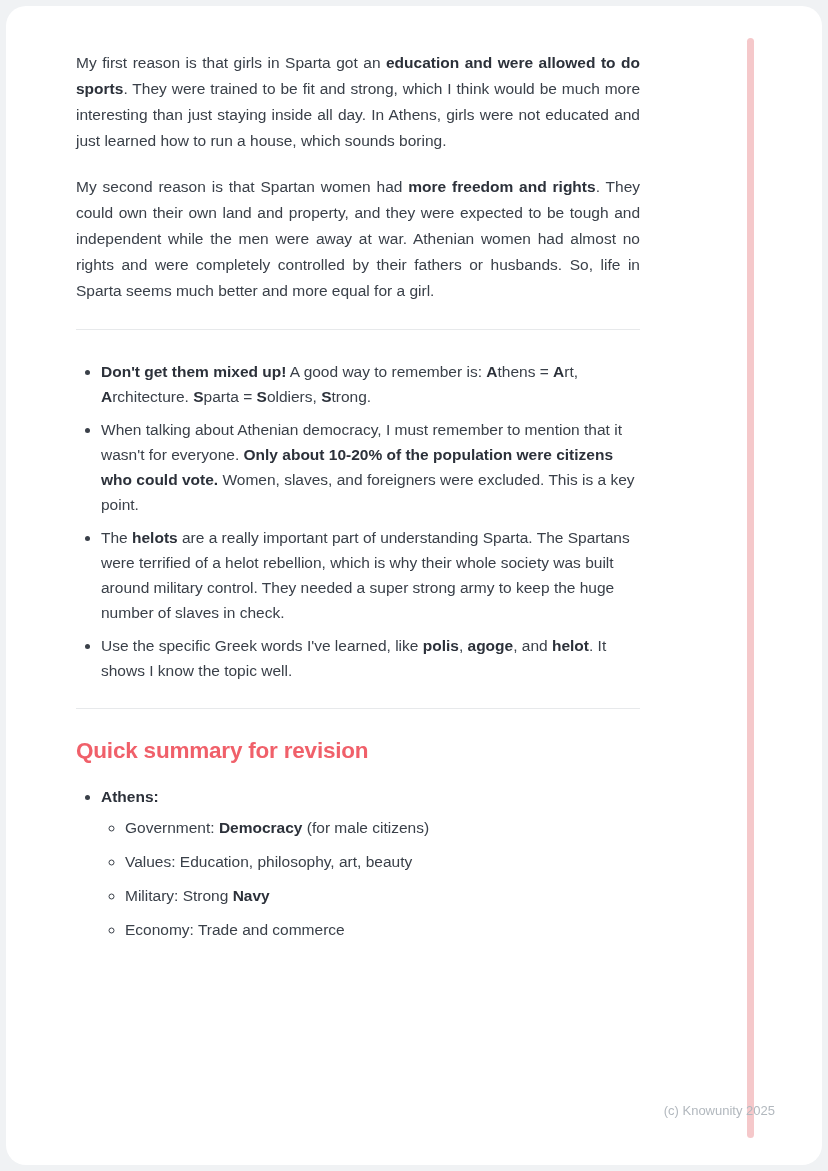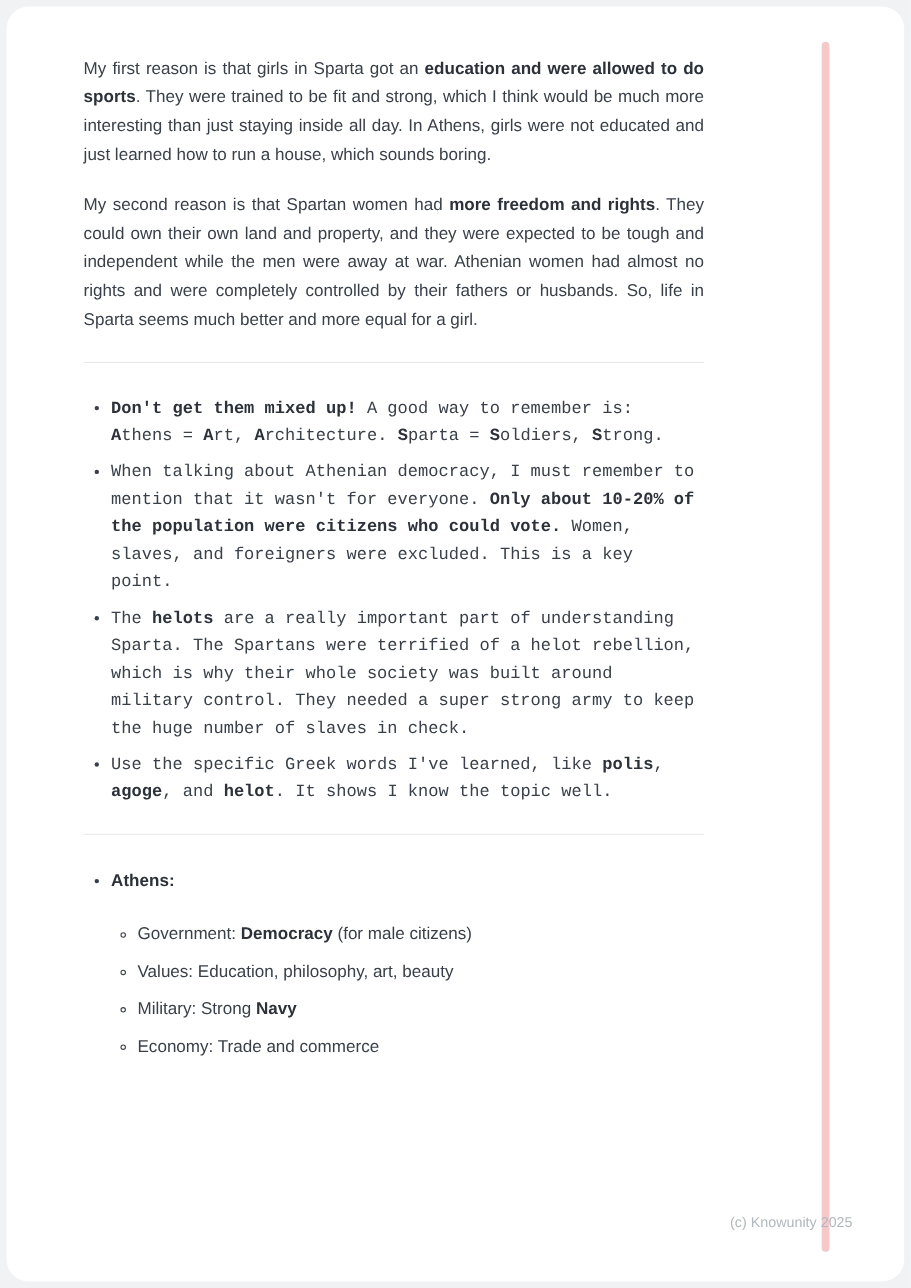--- a/index.html
+++ b/index.html
@@ -52,21 +52,20 @@
     margin:0 0 20px 0;
   }
   ul.notes-list {
     list-style:disc;
     padding-left:25px;
     margin:0 0 22px 0;
   }
   ul.notes-list > li {
     line-height:25px;
     margin-bottom:8px;
-    font-family:Liberation Mono, monospace;
   }
   .callout {
     background:var(--callout-bg,#fcecee);
     border-left:5px solid var(--callout-border,#b3212f);
     border-radius:2px;
     padding:15px 20px 15px 24px;
     margin:0;
   }
   .callout p {
     text-align:justify;
@@ -76,21 +75,21 @@
     list-style:disc;
     padding-left:25px;
     margin:0;
   }
   ul.summary-list > li {
     line-height:25px;
   }
   ul.sub-list {
     list-style:circle;
     padding-left:24px;
-    margin-top:24px;
+    margin-top:6px;
   }
   ul.sub-list > li {
     line-height:25px;
     margin-bottom:9px;
   }
   strong { font-weight:700; color:#2c313a; }
   .watermark {
     position:absolute;
     right:53px;
     bottom:53px;
@@ -114,20 +113,21 @@
     <ul class="notes-list">
       <li><strong>Don't get them mixed up!</strong><span> A good way to remember is: </span><strong>A</strong><span>thens = </span><strong>A</strong><span>rt, </span><strong>A</strong><span>rchitecture. </span><strong>S</strong><span>parta = </span><strong>S</strong><span>oldiers, </span><strong>S</strong><span>trong.</span></li>
       <li><span>When talking about Athenian democracy, I must remember to mention that it wasn't for everyone. </span><strong>Only about 10-20% of the population were citizens who could vote.</strong><span> Women, slaves, and foreigners were excluded. This is a key point.</span></li>
       <li><span>The </span><strong>helots</strong><span> are a really important part of understanding Sparta. The Spartans were terrified of a helot rebellion, which is why their whole society was built around military control. They needed a super strong army to keep the huge number of slaves in check.</span></li>
       <li><span>Use the specific Greek words I've learned, like </span><strong>polis</strong><span>, </span><strong>agoge</strong><span>, and </span><strong>helot</strong><span>. It shows I know the topic well.</span></li>
     </ul>
 
 
     <hr class="divider">
 
+    <h2 class="section-heading">Quick summary for revision</h2>
 
     <ul class="summary-list">
       <li>
         <strong>Athens:</strong>
         <ul class="sub-list">
           <li><span>Government: </span><strong>Democracy</strong><span> (for male citizens)</span></li>
           <li><span>Values: Education, philosophy, art, beauty</span></li>
           <li><span>Military: Strong </span><strong>Navy</strong></li>
           <li><span>Economy: Trade and commerce</span></li>
         </ul>

